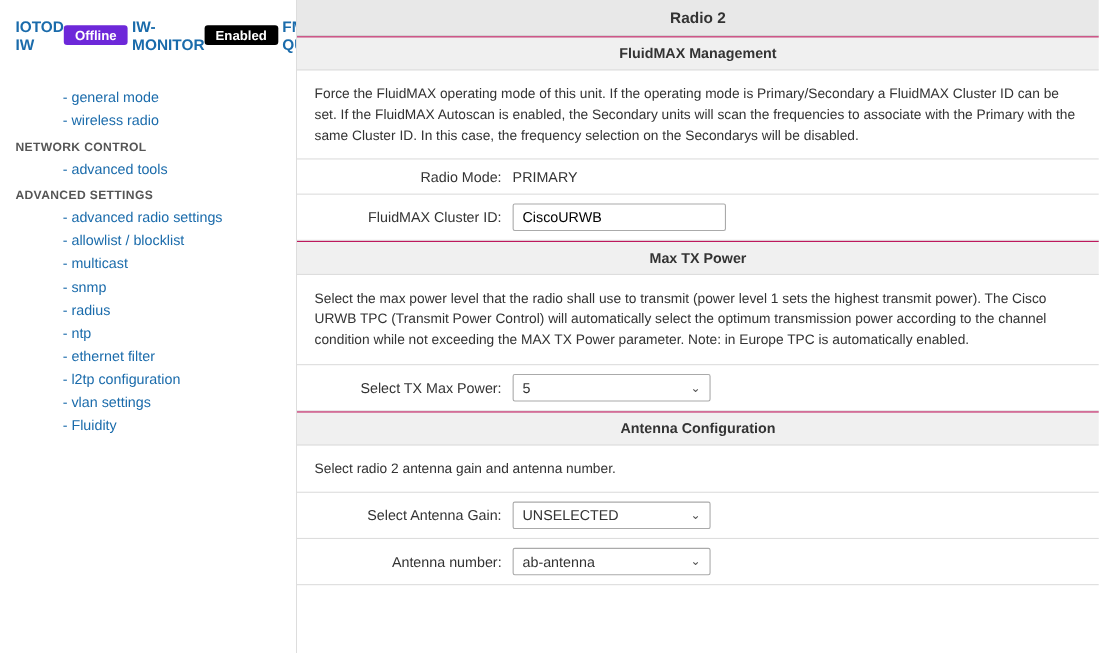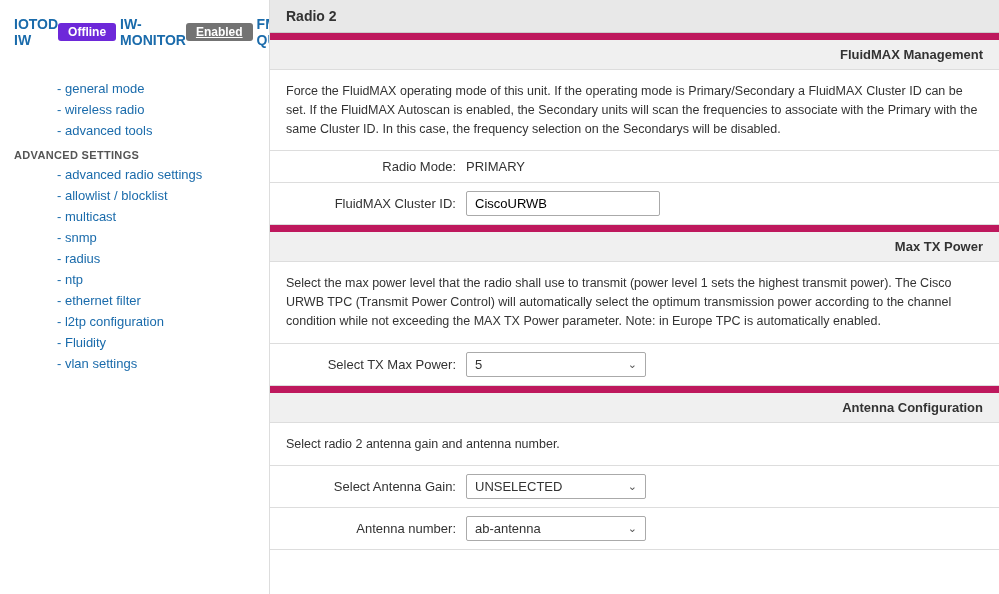--- a/index.html
+++ b/index.html
@@ -35,21 +35,21 @@
       cursor: pointer;
     }
     .badge {
       padding: 2px 10px;
       border-radius: 3px;
       font-size: 12px;
       font-weight: bold;
       color: #fff;
     }
     .badge-offline { background: #6d28d9; }
-    .badge-enabled { background: #737373; text-decoration: underline; }
+    .badge-enabled { background: #000000; }
 
     .sidebar-section-label {
       font-size: 11px;
       font-weight: bold;
       color: #555;
       padding: 8px 14px 3px 14px;
       text-transform: uppercase;
       letter-spacing: 0.03em;
     }
     .sidebar-nav-item {
@@ -68,31 +68,31 @@
       overflow-y: auto;
       padding: 0;
       background: #fff;
     }
 
     .section-header {
       background: #e8e8e8;
       padding: 8px 16px;
       font-weight: bold;
       font-size: 14px;
-      text-align: left;
+      text-align: center;
       border-bottom: 1px solid #ccc;
     }
 
     .subsection-header {
       background: #f0f0f0;
       padding: 7px 16px;
       font-weight: bold;
       font-size: 13px;
-      text-align: right;
-      border-top: 7px solid #be185d;
+      text-align: center;
+      border-top: 1px solid #be185d;
       border-bottom: 1px solid #ddd;
     }
 
     .content-block {
       padding: 12px 16px;
       font-size: 12.5px;
       color: #333;
       line-height: 1.5;
     }
 
@@ -161,33 +161,34 @@
 
       <div class="sidebar-link-row">
         <a class="sidebar-link">FM-QUADRO</a>
       </div>
     </div>
   </div>
 
   <a class="sidebar-nav-item">- general mode</a>
   <a class="sidebar-nav-item">- wireless radio</a>
 
+  <div class="sidebar-section-label">NETWORK CONTROL</div>
   <a class="sidebar-nav-item">- advanced tools</a>
 
   <div class="sidebar-section-label">ADVANCED SETTINGS</div>
   <a class="sidebar-nav-item">- advanced radio settings</a>
   <a class="sidebar-nav-item">- allowlist / blocklist</a>
   <a class="sidebar-nav-item">- multicast</a>
   <a class="sidebar-nav-item">- snmp</a>
   <a class="sidebar-nav-item">- radius</a>
   <a class="sidebar-nav-item">- ntp</a>
   <a class="sidebar-nav-item">- ethernet filter</a>
   <a class="sidebar-nav-item">- l2tp configuration</a>
+  <a class="sidebar-nav-item">- vlan settings</a>
   <a class="sidebar-nav-item">- Fluidity</a>
-  <a class="sidebar-nav-item">- vlan settings</a>
 </div>
 
 <div id="main">
 
   <div class="section-header">Radio 2</div>
 
   <div class="subsection-header">FluidMAX Management</div>
   <div class="content-block">Force the FluidMAX operating mode of this unit. If the operating mode is Primary/Secondary a FluidMAX Cluster ID can be set. If the FluidMAX Autoscan is enabled, the Secondary units will scan the frequencies to associate with the Primary with the same Cluster ID. In this case, the frequency selection on the Secondarys will be disabled.</div>
   <hr class="divider">
   <div class="form-row">

